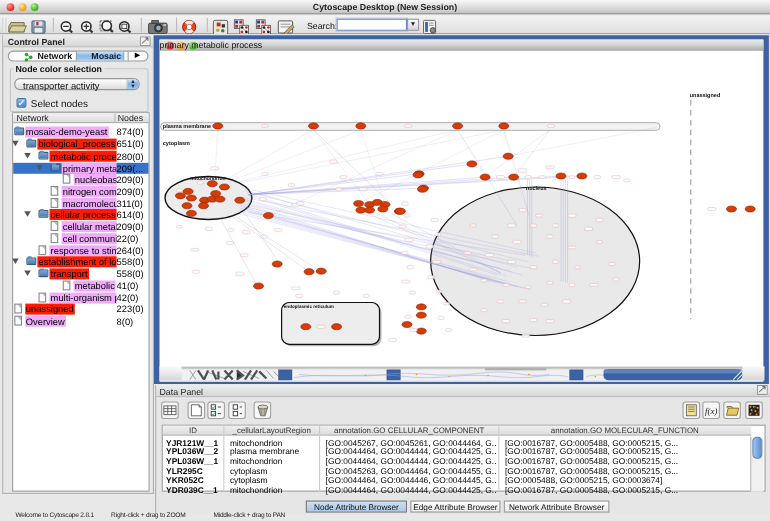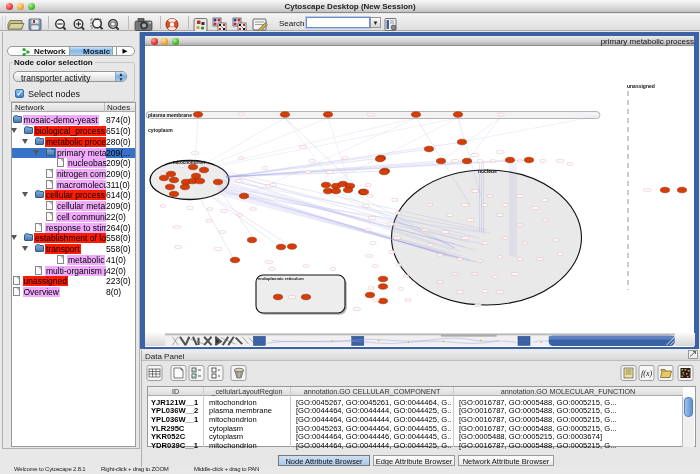--- a/index.html
+++ b/index.html
@@ -40,21 +40,21 @@
 .g{background:#f0abfc}
 .r{background:#fd1c00}
 .arr{position:absolute;top:2px;width:0;height:0;border-left:3.5px solid transparent;border-right:3.5px solid transparent;border-top:5px solid #555}
 .fold{position:absolute;top:1px;width:9px;height:7px;background:linear-gradient(#7ba7d7,#4a7ab2);border:1px solid #39587e;border-radius:1px}
 .fold:before{content:"";position:absolute;left:0;top:-2px;width:4px;height:2px;background:#5d8cc0;border-radius:1px 1px 0 0}
 .file{position:absolute;top:0;width:7px;height:9px;background:linear-gradient(225deg,#bbb 0,#bbb 2px,#fdfdfd 2.2px);border:1px solid #888}
 
 #frame{left:140px;top:32px;width:559px;height:317px;background:#fff;border:4px solid #3a62a5;border-left:5px solid #3a62a5;border-right:5px solid #3a62a5;border-bottom:2px solid #3a62a5}
 #ftitle{position:absolute;left:0;top:0;width:549px;height:10px;background:linear-gradient(#ececec 0%,#d2d2d2 55%,#b2b2b2 100%);border-bottom:1px solid #8f8f8f}
 #ftitle .tl{position:absolute;top:2px;width:6.5px;height:6.5px;border-radius:50%}
-#ftitle span{position:absolute;width:100%;text-align:right;top:0.5px;font-size:8px;color:#111}
+#ftitle span{position:absolute;width:100%;text-align:left;top:0.5px;font-size:8px;color:#111}
 #fscroll{position:absolute;left:0;top:297px;width:550px;height:13px;background:linear-gradient(#fafafa,#d6d6d6)}
 
 #dp{left:141px;top:350px;width:559px;height:117px;background:#e6e6e6;border-left:1px solid #b0b0b0}
 #dphead{position:absolute;left:0;top:0;width:559px;height:11px;background:linear-gradient(#ededed,#d7d7d7);border-bottom:1px solid #bdbdbd}
 #dphead span{position:absolute;left:3px;top:1.5px;font-size:8px;font-weight:normal;color:#222}
 #dtable{position:absolute;left:5px;top:36px;width:549px;height:61px;background:#fff;border:1px solid #999}
 #dthead{position:absolute;left:0;top:0;width:535px;height:9px;background:linear-gradient(#efefef,#dddddd);border-bottom:1px solid #aaa;font-size:7.2px;color:#333}
 #dthead div{position:absolute;top:0;text-align:center}
 .drow{position:absolute;left:0;width:535px;height:8.7px;font-size:7.6px;color:#000;white-space:nowrap}
 .drow b{position:absolute;left:3px}
@@ -171,20 +171,27 @@
     <div class="tsep" style="left:48px"></div>
     <div class="tsep" style="left:128px"></div>
   <div class="tsep" style="left:160px"></div>
     <div class="tsep" style="left:188px"></div>
   <div class="abs" id="searchlbl">Search:</div>
   <div class="abs" id="searchbox"></div>
   <div class="abs" id="searchdrop">▼</div>
 </div>
 
 <div class="abs" id="cp">
+  <div class="abs" id="cphead">
+      <span>Control Panel</span>
+<svg style="position:absolute;right:2px;top:1px" width="10" height="9">
+        <rect x="0.5" y="0.5" width="9" height="8" fill="#eee" stroke="#888" stroke-width="0.8"></rect>
+        <path d="M2 6.5 L7.5 1.5 M5 1.5 L7.5 1.5 L7.5 4" stroke="#555" stroke-width="0.9" fill="none"></path>
+      </svg>
+    </div>
   <div class="abs" id="cptabs">
     <div id="tabmosaic"></div>
     <div id="tabarrow">▶</div>
     <div class="cptab" style="left:26px">Network</div>
     <div class="cptab" style="left:75px;color:#123">Mosaic</div>
     <svg class="abs" style="left:13px;top:0px" width="10" height="9">
         <circle cx="3" cy="2.5" r="1.6" fill="#2ba32b"></circle>
         <circle cx="7" cy="5" r="1.6" fill="#2ba32b"></circle>
         <circle cx="3" cy="7.5" r="1.6" fill="#2ba32b"></circle>
         <path d="M3 2.5L7 5L3 7.5" stroke="#2ba32b" stroke-width="0.7" fill="none"></path>

